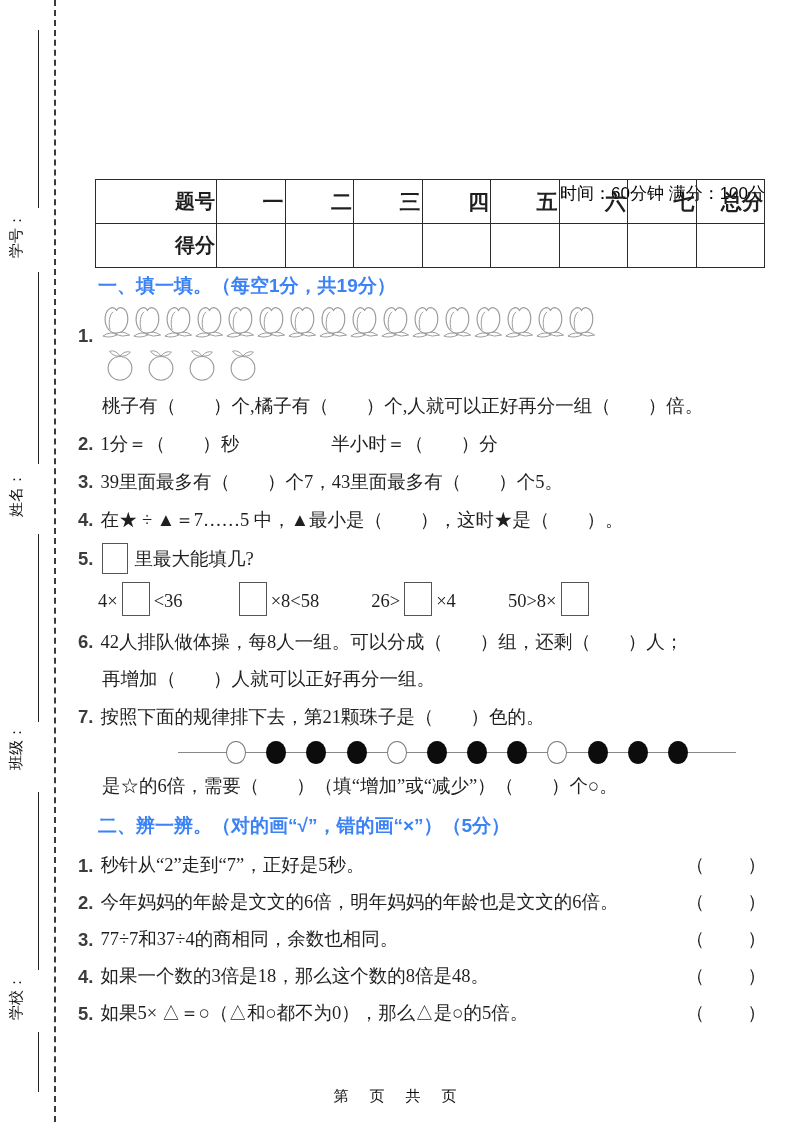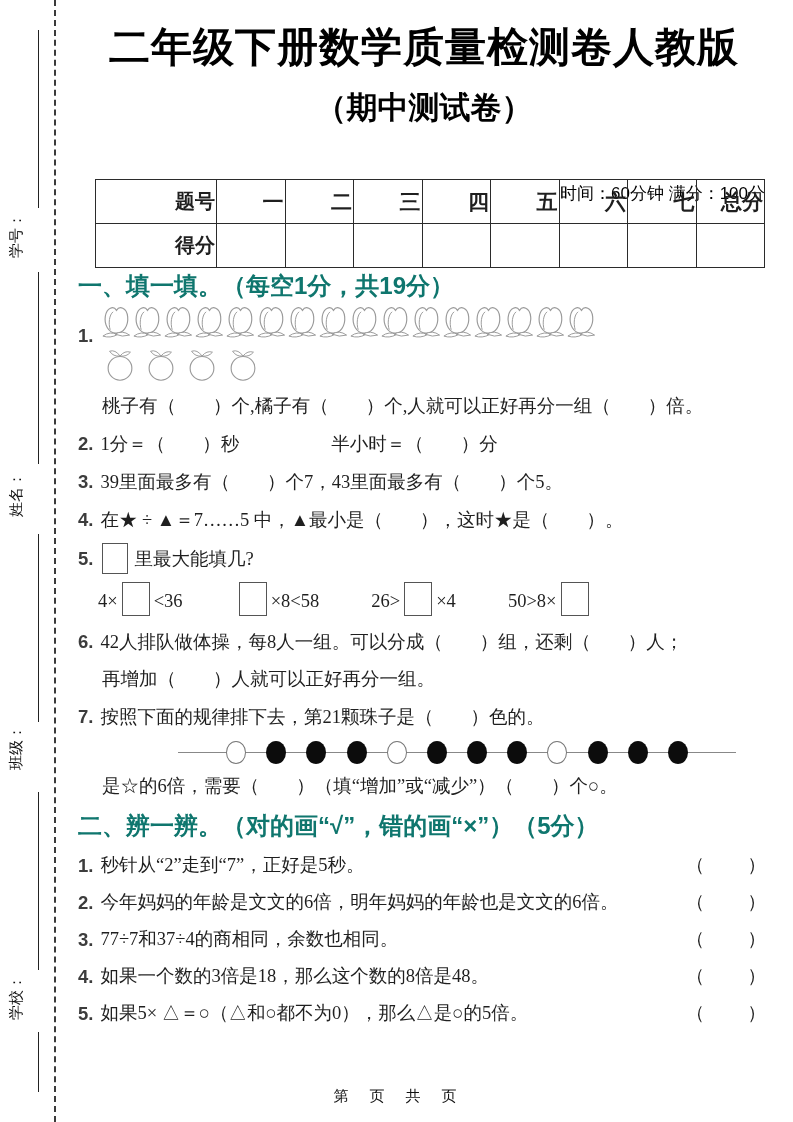--- a/index.html
+++ b/index.html
@@ -23,22 +23,22 @@
 
   
   .score-table{position:absolute;top:179px;left:95px;width:670px;border-collapse:collapse;
                table-layout:fixed;}
   .score-table td{border:1.6px solid #2b2b2b;height:41px;text-align:right;
                   font-size:21px;font-weight:bold;font-family:"Liberation Sans",sans-serif;}
   .score-table td.tl{width:118px;font-size:20px;}
 
   
   .content{position:absolute;top:270px;left:78px;width:692px;}
-  .sec-head{font-family:"Liberation Sans",sans-serif;font-weight:bold;font-size:24px;
-            color:#0f766e;line-height:32px;}
+  .sec-head{font-family:"Liberation Sans",sans-serif;font-weight:bold;font-size:19px;
+            color:#3b82f6;line-height:32px;margin-left:20px;}
   .q-row{font-size:18.5px;line-height:37px;min-height:37px;white-space:nowrap;}
   .qnum{font-family:"Liberation Sans",sans-serif;font-weight:bold;color:#3c3c3c;margin-right:7px;}
   .indent{padding-left:24px;}
   .q2-right{margin-left:92px;}
 
   .fruit-row{padding-left:24px;line-height:0;}
   .peach-row{height:44px;}
   .orange-row{height:42px;}
   svg.peach{width:33px;height:40px;margin-right:-2px;}
   svg.orange{width:36px;height:38px;margin-right:5px;}
@@ -91,24 +91,20 @@
     <div class="side-line" style="top:272px;height:192px;"></div>
     <div class="side-line" style="top:534px;height:188px;"></div>
     <div class="side-line" style="top:792px;height:178px;"></div>
     <div class="side-line" style="top:1032px;height:60px;"></div>
   <div class="side-label" style="top: 226px;">学号：</div>
       <div class="side-label" style="top: 485px;">姓名：</div>
       <div class="side-label" style="top: 738px;">班级：</div>
       <div class="side-label" style="top: 988px;">学校：</div>
     </div>
 
-  <div class="title-wrap">
-    <h1 class="main-title">二年级下册数学质量检测卷人教版</h1>
-    <h2 class="sub-title">（期中测试卷）</h2>
-  </div>
   <div class="meta-line">时间：60分钟  满分：100分</div>
 
   <table class="score-table">
     <tbody>
         <tr>
           <td class="tl">题号</td>
           <td>一</td>
           <td>二</td>
           <td>三</td>
           <td>四</td>

